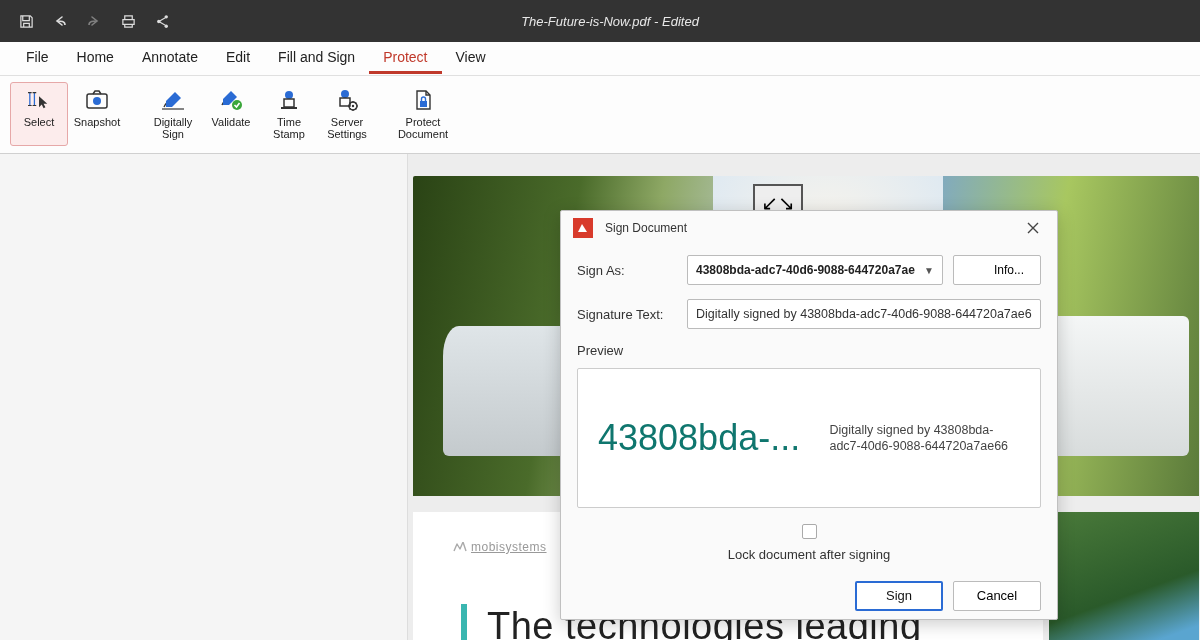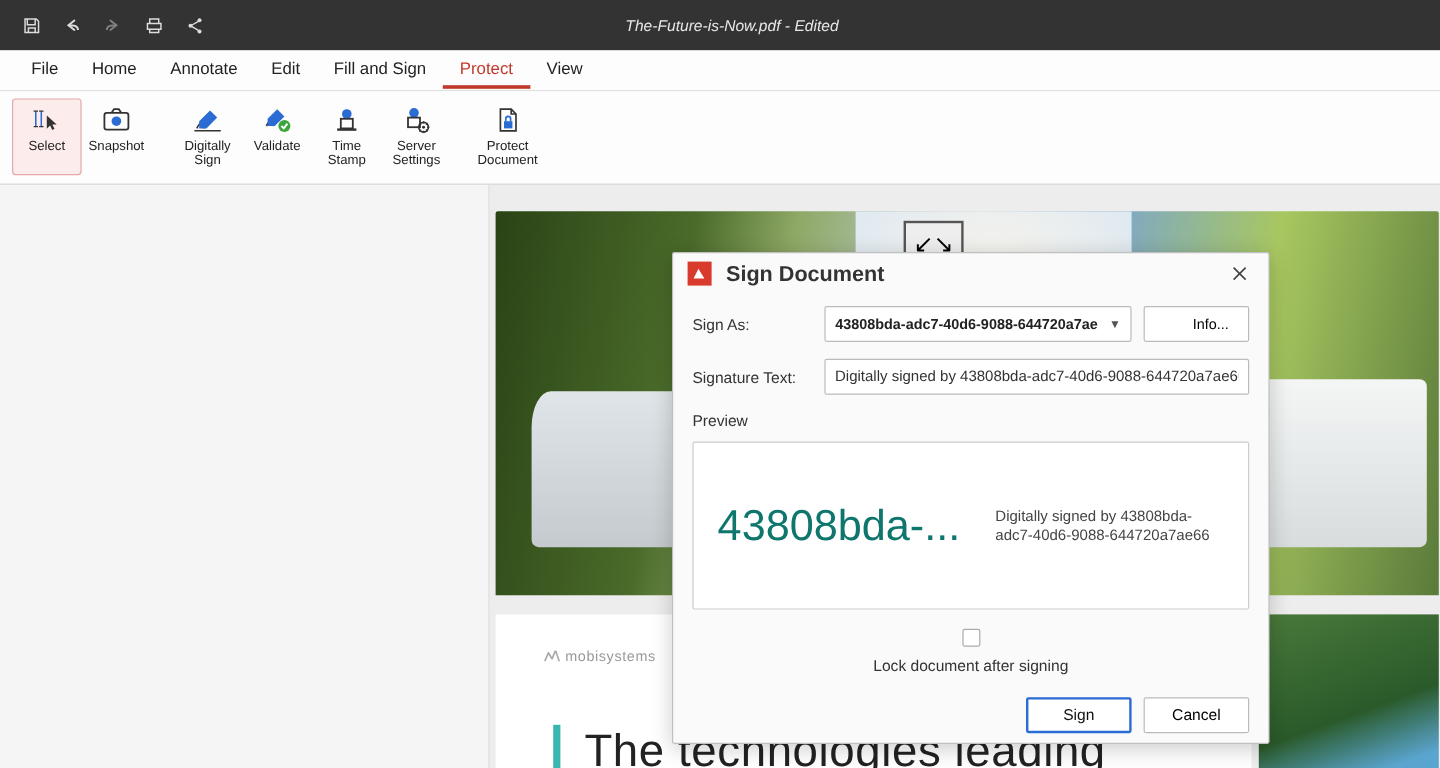--- a/index.html
+++ b/index.html
@@ -30,31 +30,31 @@
   .sidebar { position: absolute; left: 0; top: 0; width: 408px; height: 100%; background: #f5f5f5; border-right: 1px solid #ddd; }
   .page-area { position: absolute; left: 409px; top: 0; right: 0; height: 100%; background: #ededed; }
   
   .doc-image { position: absolute; left: 4px; top: 22px; width: 786px; height: 320px; background: linear-gradient(100deg, #2a4315 0%, #4a6b2a 20%, #8ea865 30%, #c8d4e0 48%, #7aa5d0 60%, #a8c760 78%, #5a7a3a 100%); border-top-left-radius: 2px; border-top-right-radius: 2px; overflow: hidden; }
   .doc-image::before { content:""; position:absolute; left:30px; top:150px; width:260px; height:130px; background: linear-gradient(180deg,#dfe5e8,#c4cacd); border-radius: 16px 10px 6px 6px / 30px 30px 6px 6px; }
   .doc-image::after { content:""; position:absolute; right:10px; top:140px; width:220px; height:140px; background: linear-gradient(180deg,#f4f6f6,#d8dcdc); border-radius: 10px 6px 6px 6px; }
   .sky { position:absolute; left:300px; top:0; width:230px; height:150px; background: radial-gradient(circle at 50% 40%, #f8f4ec, #dce8f2); }
   .sign { position:absolute; left:340px; top:8px; width:50px; height:38px; background:#eee; border:2px solid #555; font-size:20px; display:flex; align-items:center; justify-content:center; }
   
   .doc-white { position: absolute; left: 4px; top: 358px; width: 630px; height: 132px; background: #ffffff; display:flex; align-items:flex-start; padding-top: 28px; padding-left: 40px; flex-direction:column; }
-  .brand { font-size: 12px; color: #999; letter-spacing: 0.5px; display:flex; align-items:center; gap:4px; }
+  .brand { font-size: 12px; color: #999; letter-spacing: 0.5px; display:flex; align-items:center; gap:4px;text-decoration:underline; }
   .headline-bar { width:6px; height:38px; background:#3ab6b0; position:absolute; left:48px; bottom:2px; }
   .headline { position:absolute; left:74px; bottom:-4px; font-size:38px; color:#222; letter-spacing:0.5px; font-weight:400; }
   
   .doc-image2 { position:absolute; left:640px; top:358px; width:150px; height:132px; background: linear-gradient(160deg,#4a7a3a,#2a5a2a 60%,#5aa5d0 90%); }
 
   
   .dialog { position: absolute; left: 560px; top: 210px; width: 498px; height: 410px; background: #fafafa; border: 1px solid #c0c0c0; border-radius: 2px; box-shadow: 0 4px 18px rgba(0,0,0,0.2); display: flex; flex-direction: column; }
   .dlg-header { height: 40px; display: flex; align-items: center; padding: 0 12px; }
   .dlg-app-icon { width: 20px; height: 20px; background: #d83a2b; display:inline-flex; align-items:center; justify-content:center; margin-right: 12px; }
-  .dlg-title { font-size: 18px; color: #333; flex:1;font-weight:bold; }
+  .dlg-title { font-size: 12px; color: #333; flex:1; }
   .dlg-close { width: 24px; height: 24px; cursor: pointer; display:flex; align-items:center; justify-content:center; font-size:16px; color:#444; }
   
   .dlg-body { padding: 10px 16px; flex:1; }
   .dlg-row { display: flex; align-items: center; margin-bottom: 14px; gap: 10px; }
   .dlg-label { width: 100px; font-size: 13px; color: #333; }
   .dlg-select { flex:1; height: 30px; border: 1px solid #bbb; background:#fff; border-radius:2px; display:flex; align-items:center; padding: 0 8px; font-size:12px; font-weight:600; color:#222; justify-content:space-between; cursor:pointer; }
   .dlg-select .caret { font-size:10px; color:#555; }
   .dlg-btn-sm { width: 88px; height: 30px; border:1px solid #bbb; background:#fff; border-radius:2px; font-size:12px; cursor:pointer;padding-left:24px; }
   .dlg-input { flex:1; height:30px; border:1px solid #bbb; background:#fff; border-radius:2px; padding:0 8px; font-size:12.5px; color:#333; }
   

